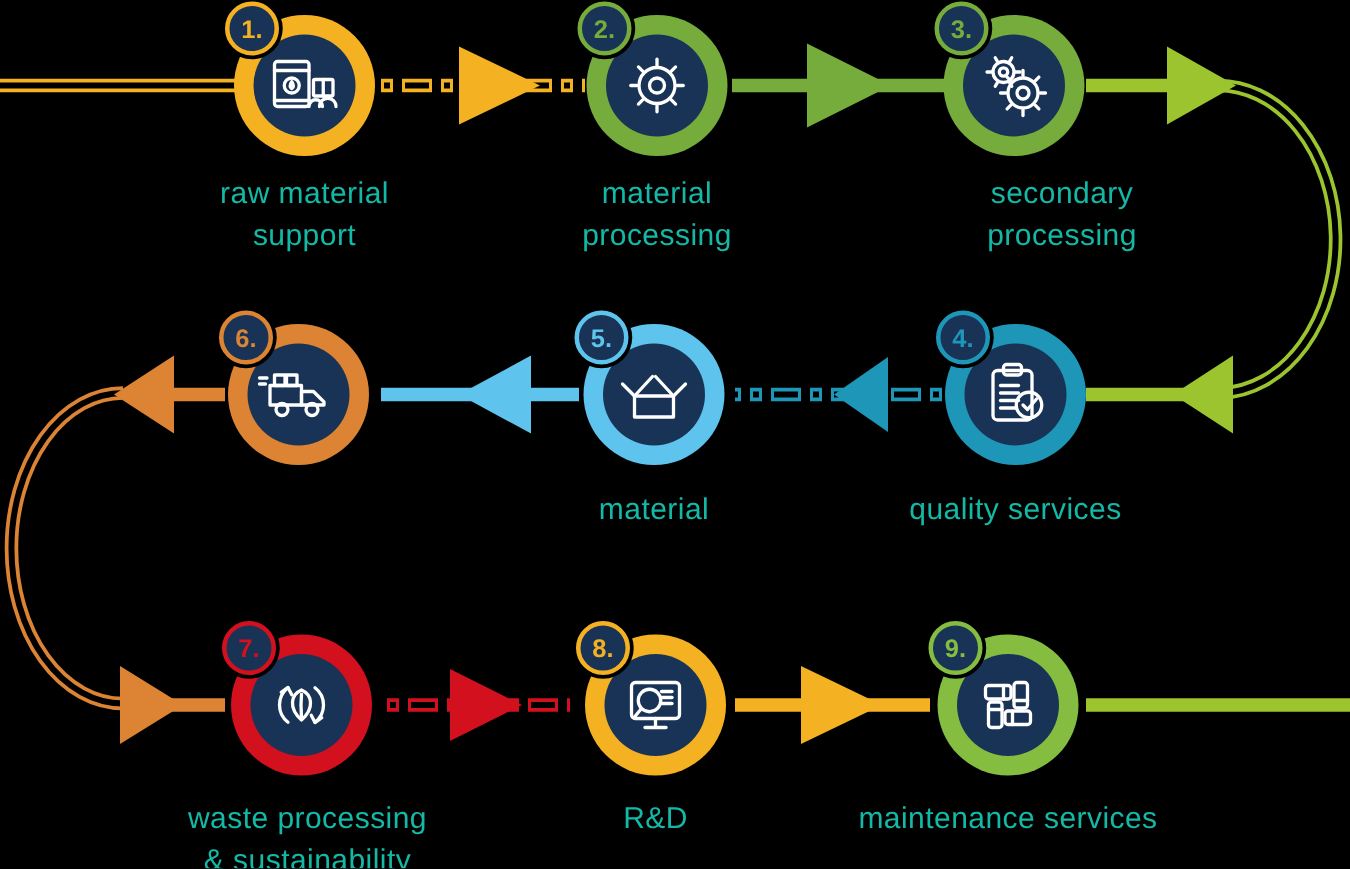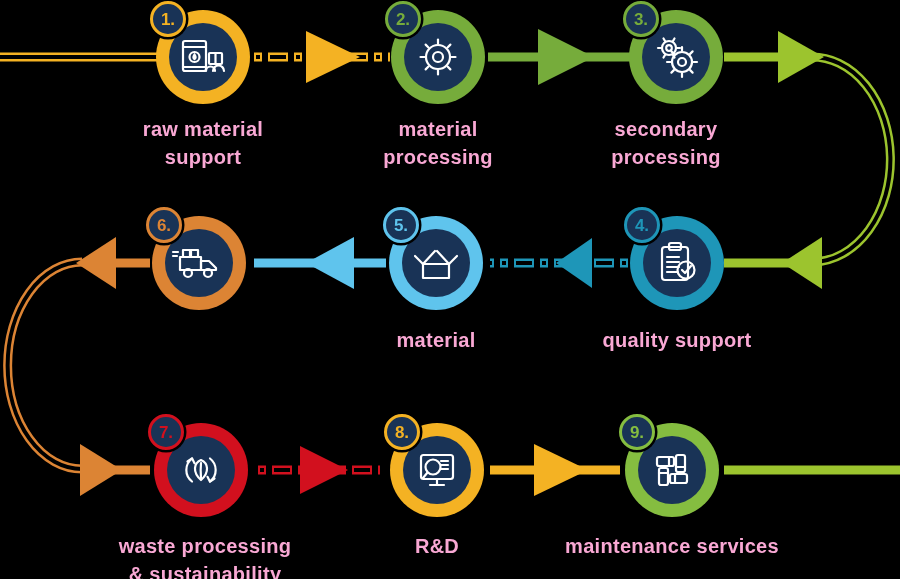--- a/index.html
+++ b/index.html
@@ -2,22 +2,22 @@
 <html><head>
 <meta charset="utf-8">
 <style>
   html,body{margin:0;padding:0;background:#000;}
   #stage{position:relative;width:900px;height:579px;overflow:hidden;background:#000;
          font-family:"Liberation Sans",sans-serif;}
   #stage svg{position:absolute;left:0;top:0;}
   .icon *{fill:none;stroke:#fff;stroke-width:2.2;stroke-linecap:round;stroke-linejoin:round;}
   .badge-num{font-family:"Liberation Sans",sans-serif;font-weight:bold;font-size:17px;}
   .conn{fill:none;stroke-linecap:butt;}
-  .label{position:absolute;transform:translateX(-50%);text-align:center;color:#f9a8d4;
-         font-weight:bold;font-size:20px;line-height:28px;letter-spacing:.3px;white-space:nowrap;}
+  .label{position:absolute;transform:translateX(-50%);text-align:center;color:#14b8a6;
+         font-weight:normal;font-size:20px;line-height:28px;letter-spacing:.3px;white-space:nowrap;}
 </style>
 </head>
 <body>
 
 <div id="stage">
 <svg width="900" height="579" viewBox="0 0 900 579">
 
   <g>
     <line class="conn" x1="-6" y1="57" x2="160" y2="57" stroke-width="9" stroke="#F4B223"></line>
     <line class="conn" x1="-6" y1="57" x2="157" y2="57" stroke-width="4" stroke="#000000"></line>
@@ -266,26 +266,26 @@
 </svg>
 
 <div class="label" style="left:203px;top:115px">
   <div>raw material</div>
   <div>support</div>
 </div>
 <div class="label" style="left:438px;top:115px">
   <div>material</div>
   <div>processing</div>
 </div>
-<div class="label" style="left:666px;top:115px">
+<div class="label" style="left:708px;top:115px">
   <div>secondary</div>
   <div>processing</div>
 </div>
 <div class="label" style="left:677px;top:326px">
-  <div>quality support</div>
+  <div>quality services</div>
 </div>
 <div class="label" style="left:436px;top:326px">
   <div>material</div>
 </div>
 <div class="label" style="left:205px;top:532px">
   <div>waste processing</div>
   <div>&amp; sustainability</div>
 </div>
 <div class="label" style="left:437px;top:532px">
   <div>R&amp;D</div>

